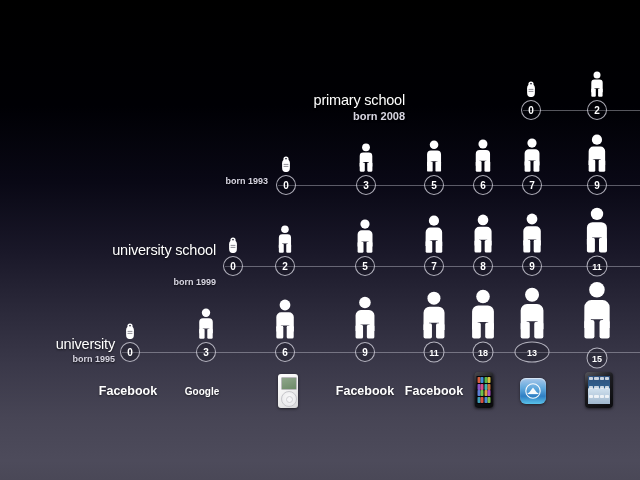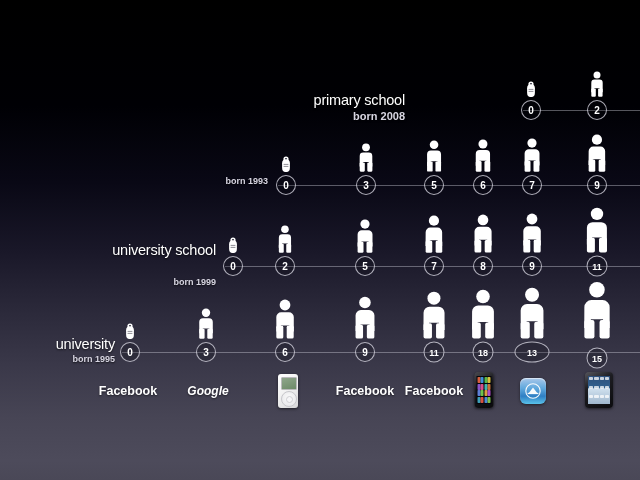--- a/index.html
+++ b/index.html
@@ -676,21 +676,21 @@
                z"></path>
       <rect x="3.6" y="38.9" width="10.1" height="18.6" rx="2.2"></rect>
       <rect x="18.8" y="38.9" width="10.1" height="18.6" rx="2.2"></rect>
     </g>
   </svg>
         </div>
       </div>
     </div>
   <div id="products-layer">
       <div class="product" style="left: 128px; top: 391px; font-size: 12.5px;">Facebook</div>
-      <div class="product" style="left: 208px; top: 391px; font-size: 12px; font-style: italic;">Google</div>
+      <div class="product" style="left: 202px; top: 391px; font-size: 10px;">Google</div>
       <div class="prodimg" style="left: 288px; top: 391px;">
         <div class="ipod">
           <div class="screen"></div>
           <div class="wheel"></div>
         </div>
       </div>
       <div class="product" style="left: 365px; top: 391px; font-size: 12.5px;">Facebook</div>
       <div class="product" style="left: 434px; top: 391px; font-size: 12.5px;">Facebook</div>
       <div class="prodimg" style="left: 484px; top: 390px;">
         <div class="iphone">

